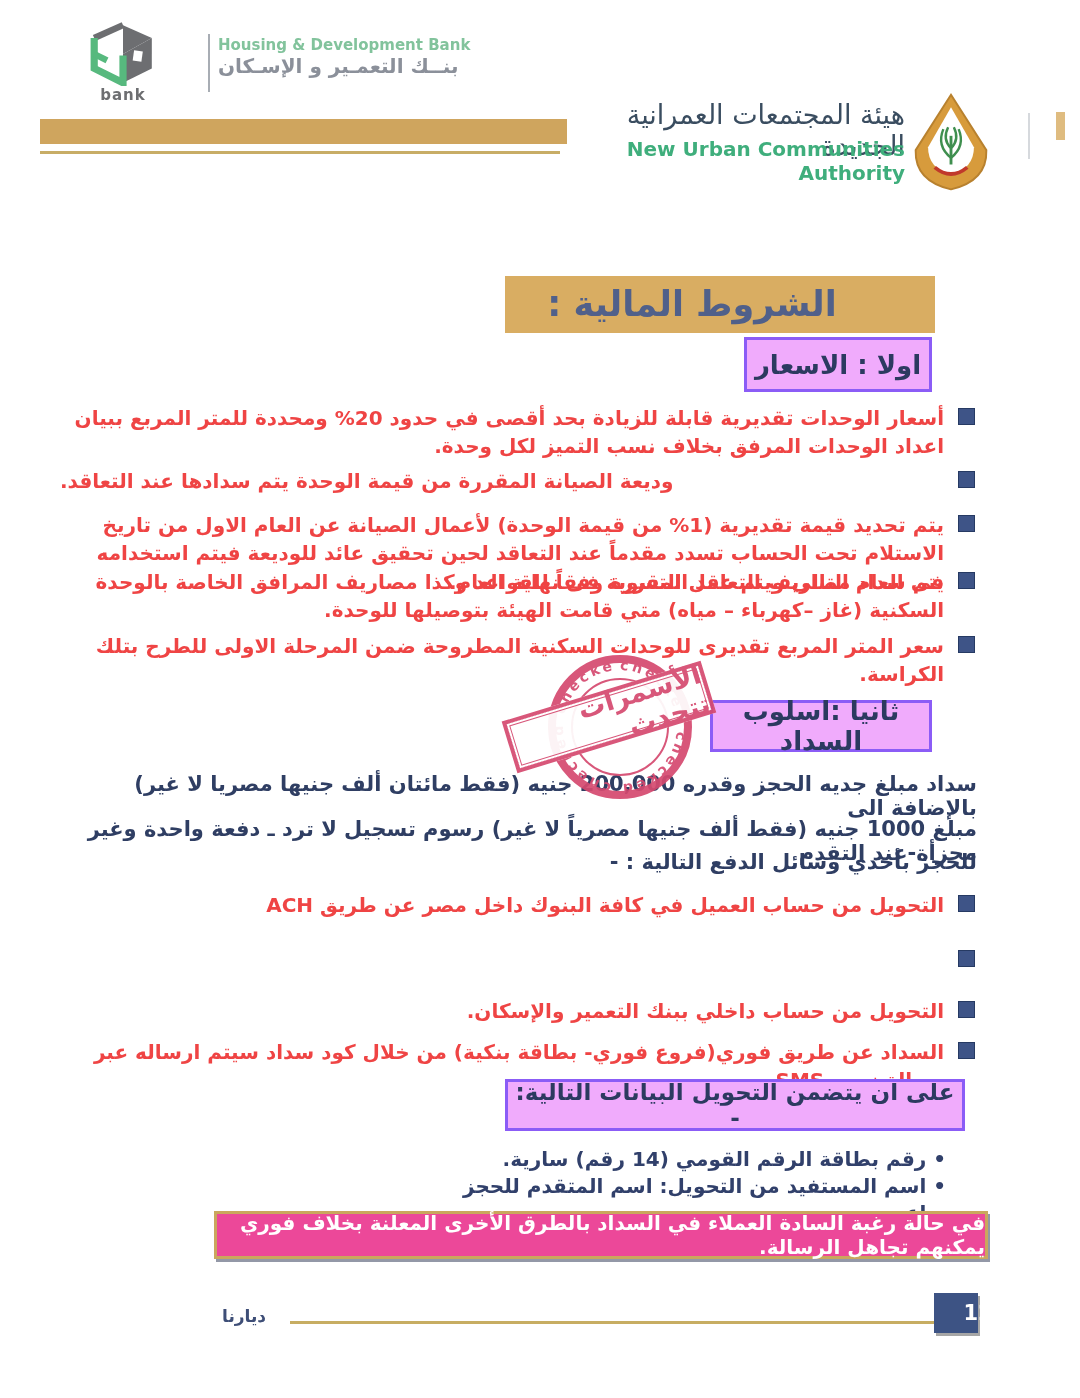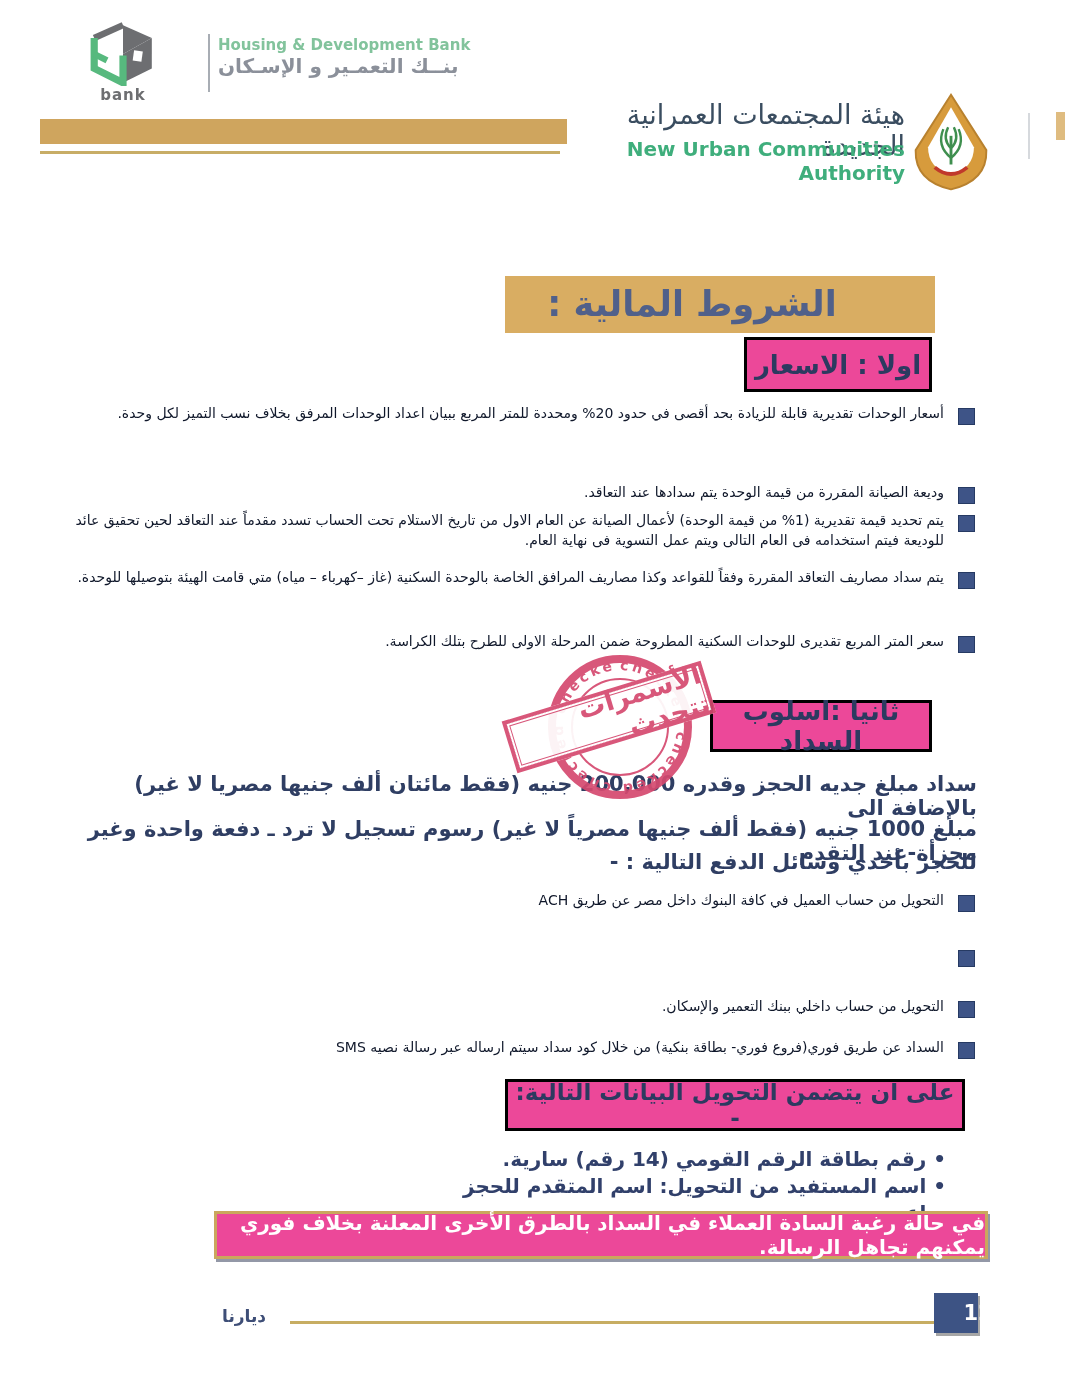--- a/index.html
+++ b/index.html
@@ -13,27 +13,27 @@
   .hdb-en { font-size:15px; font-weight:bold; color:#82c39c; }
   .hdb-ar { font-size:20px; font-weight:bold; color:#8b909a; direction:rtl; }
   .gold-band { background:#cfa55e; }
   .gold-line { background:#c8ad66; }
   .nuca-ar { font-size:27px; font-weight:normal; color:#3a4d60; direction:rtl; text-align:right; }
   .nuca-en { font-size:20px; font-weight:bold; color:#3fae7c; text-align:right; }
 
   
   .title-bar { background:#d9ad62; color:#50608a; font-size:35px; font-weight:bold;
                direction:rtl; text-align:center; padding-right:56px; line-height:57px; }
-  .sec-box { background:#ec4899; border:3px solid #000000; color:#2c3a60; font-weight:bold;
+  .sec-box { background:#f0abfc; border:3px solid #8b5cf6; color:#2c3a60; font-weight:bold;
              direction:rtl; text-align:center; display:flex; align-items:center; justify-content:center; }
 
   
   .brow { display:flex; direction:rtl; gap:14px; align-items:flex-start; }
   .bsq { width:17px; height:17px; background:#3e5487; border:1px solid #263a63; flex:none; margin-top:4px; }
-  .btxt { font-size:14px; font-weight:normal; color:#0f172a; line-height:1.42; text-align:right; direction:rtl; }
+  .btxt { font-size:20px; font-weight:bold; color:#ef4444; line-height:1.42; text-align:right; direction:rtl; }
 
   .para-line { font-size:21px; font-weight:bold; color:#2f3e63; direction:rtl; text-align:right; }
 
   .dot-list { direction:rtl; text-align:right; }
   .dot-item { font-size:20px; font-weight:bold; color:#31406b; line-height:27px; }
   .dot-item::before { content:"• "; }
 
   .notice-box { background:#ec4899; border:3px solid #caa75d; color:#ffffff; font-size:20px; font-weight:bold;
                 direction:rtl; display:flex; align-items:center; justify-content:center;
                 box-shadow:2px 3px 0 rgba(40,50,80,.5); }
@@ -89,21 +89,21 @@
   <div class="abs artifact-tan" style="left:1056px; top:112px; width:9px; height:28px;"></div>
 
   <div class="abs title-bar" style="left:505px; top:276px; width:430px; height:57px;">الشروط المالية :</div>
 
   <div class="abs sec-box" style="left:744px; top:337px; width:188px; height:55px; font-size:26px;">اولا : الاسعار</div>
 
   <div class="abs brow" style="left:60px; top:404px; width:915px;">
     <span class="bsq"></span>
     <span class="btxt" style="width:880px;">أسعار الوحدات تقديرية قابلة للزيادة بحد أقصى في حدود 20% ومحددة للمتر المربع ببيان اعداد الوحدات المرفق بخلاف نسب التميز لكل وحدة.</span>
   </div>
-  <div class="abs brow" style="left:60px; top:483px; width:915px;">
+  <div class="abs brow" style="left:60px; top:467px; width:915px;justify-content:space-between;">
     <span class="bsq"></span>
     <span class="btxt">وديعة الصيانة المقررة من قيمة الوحدة يتم سدادها عند التعاقد.</span>
   </div>
   <div class="abs brow" style="left:60px; top:503px; width:915px;margin-top:8px;">
     <span class="bsq"></span>
     <span class="btxt" style="width:880px;">يتم تحديد قيمة تقديرية (1% من قيمة الوحدة) لأعمال الصيانة عن العام الاول من تاريخ الاستلام تحت الحساب تسدد مقدماً عند التعاقد لحين تحقيق عائد للوديعة فيتم استخدامه فى العام التالى ويتم عمل التسوية فى نهاية العام.</span>
   </div>
   <div class="abs brow" style="left:60px; top:568px; width:915px;">
     <span class="bsq"></span>
     <span class="btxt" style="width:880px;">يتم سداد مصاريف التعاقد المقررة وفقاً للقواعد وكذا مصاريف المرافق الخاصة بالوحدة السكنية (غاز –كهرباء – مياه) متي قامت الهيئة بتوصيلها للوحدة.</span>

